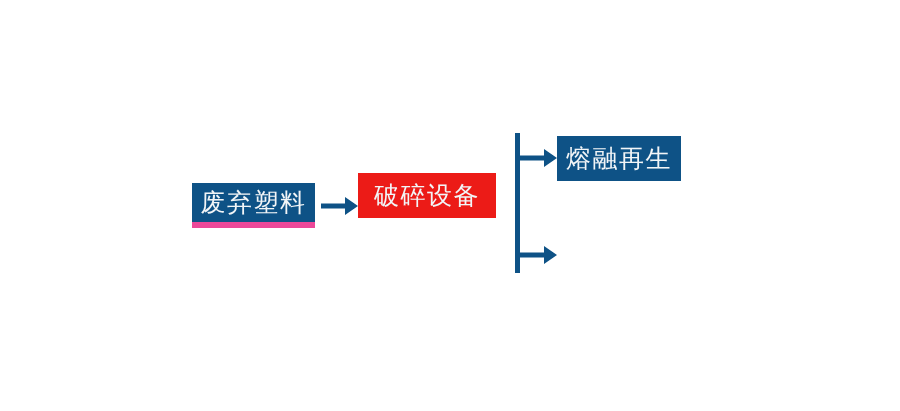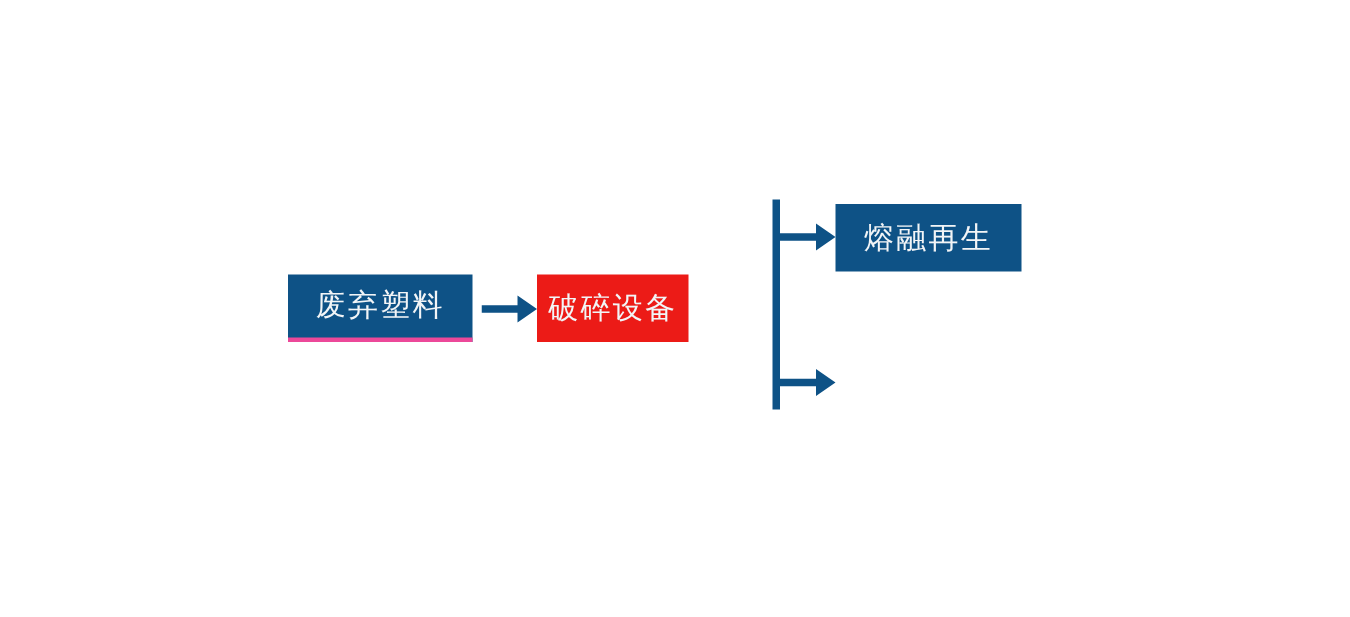--- a/index.html
+++ b/index.html
@@ -30,36 +30,36 @@
     color: #ffffff;
     font-size: 25px;
     font-weight: 400;
     letter-spacing: 1px;
     line-height: 1;
     white-space: nowrap;
     user-select: none;
   }
   .node-label {
     color: #f2f5f7;
-    font-size: 20px;
+    font-size: 25px;
     letter-spacing: 1.5px;
   }
 
   .node-input {
     left: 192px;
     top: 183px;
     width: 123px;
     height: 45px;
     background: #0e5286;
-    border-bottom: 3px solid #ec4899;
+    border-bottom: 6px solid #ec4899;
   }
   .node-process {
     left: 358px;
-    top: 183px;
-    width: 101px;
+    top: 173px;
+    width: 138px;
     height: 45px;
     background: #ec1b17;
   }
   .node-out-top {
     left: 557px;
     top: 136px;
     width: 124px;
     height: 45px;
     background: #0e5286;
   }

